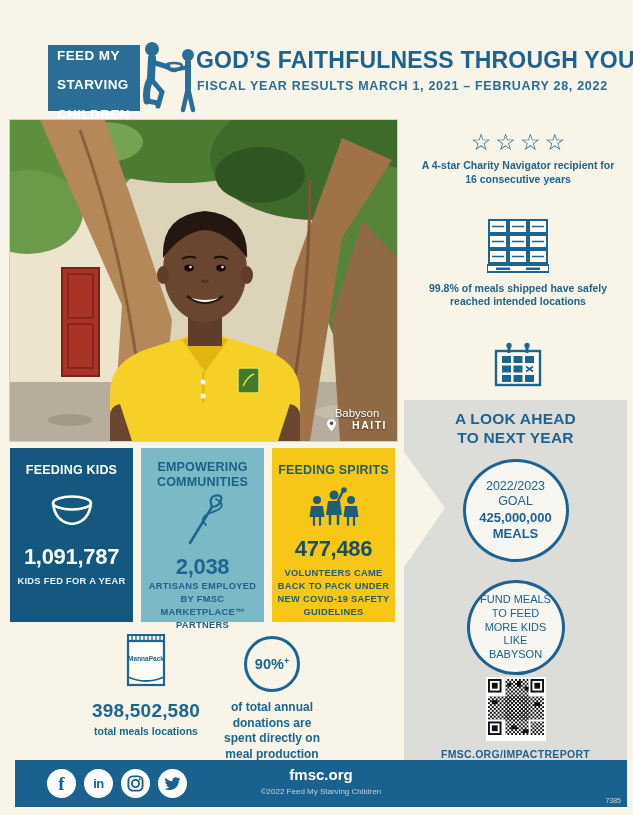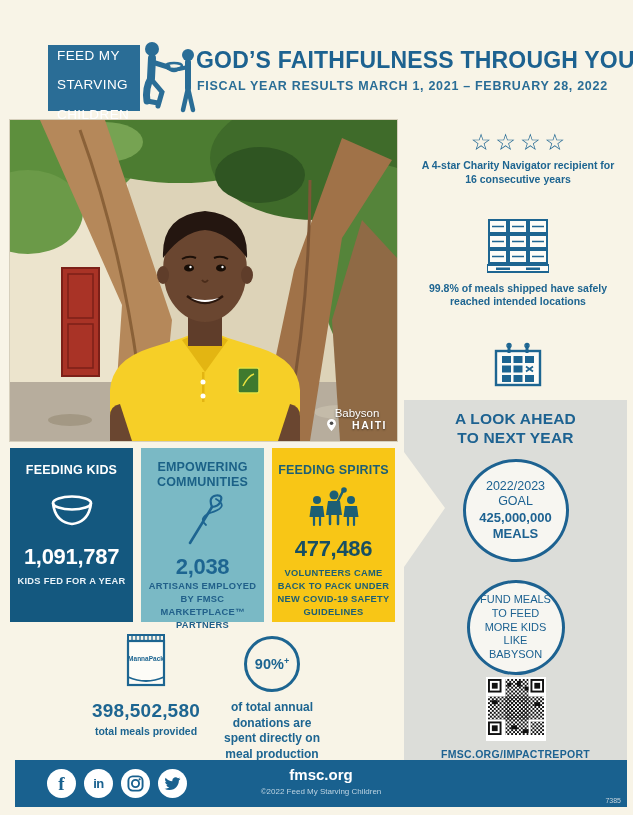--- a/index.html
+++ b/index.html
@@ -2,21 +2,21 @@
 <html><head>
 <meta charset="utf-8">
 <style>
   html,body{margin:0;padding:0;background:#fff;}
   .page{position:relative;width:633px;height:815px;background:#f8f4e7;
         font-family:"Liberation Sans",sans-serif;overflow:hidden;}
 
   
   .logo-box{position:absolute;left:48px;top:45px;width:92px;height:66px;background:#2a6d96;
             color:#fff;display:flex;flex-direction:column;justify-content:center;padding-left:9px;box-sizing:border-box;}
-  .logo-box span{font-size:13.5px;font-weight:normal;line-height:1.12;letter-spacing:.4px;margin-top:14px;}
+  .logo-box span{font-size:13.5px;font-weight:bold;line-height:1.12;letter-spacing:.4px;margin-top:14px;}
   .logo-figures{position:absolute;left:137px;top:38px;}
   .page-title{position:absolute;left:196px;top:47px;width:430px;font-size:23px;font-weight:bold;
               color:#1d6290;letter-spacing:.2px;white-space:nowrap;}
   .page-subtitle{position:absolute;left:197px;top:79px;font-size:12.5px;font-weight:bold;
                  color:#2a6d96;letter-spacing:.7px;white-space:nowrap;}
 
   
   .photo{position:absolute;left:10px;top:120px;width:387px;height:321px;background:#ddd3b8;
          outline:1px solid #d6cfbc;}
   .photo svg{display:block;}
@@ -340,21 +340,21 @@
     <span>
       <svg width="50" height="57" viewBox="0 0 50 57">
         <rect x="7" y="2" width="36" height="6" fill="none" stroke="#1d6591" stroke-width="2"></rect>
         <path d="M11 2 v6 M15 2 v6 M19 2 v6 M23 2 v6 M27 2 v6 M31 2 v6 M35 2 v6 M39 2 v6" stroke="#1d6591" stroke-width="1.3"></path>
         <rect x="7" y="8" width="36" height="44" fill="#fdfcf7" stroke="#1d6591" stroke-width="2.2"></rect>
         <text x="25" y="28" text-anchor="middle" font-size="6.5" font-weight="bold" fill="#1d6591">MannaPack</text>
         <path d="M7 44 Q25 52 43 44" fill="none" stroke="#1d6591" stroke-width="1.8"></path>
       </svg>
     </span>
     <div class="value">398,502,580</div>
-    <div class="caption">total meals provided</div>
+    <div class="caption">total meals locations</div>
   </div>
   <div class="donation-stat">
     <div class="pct-circle">
       <span>90%</span>
         <sup>+</sup>
     </div>
     <div class="caption">of total annual donations are spent directly on meal production</div>
   </div>
 
   <div class="footer">

